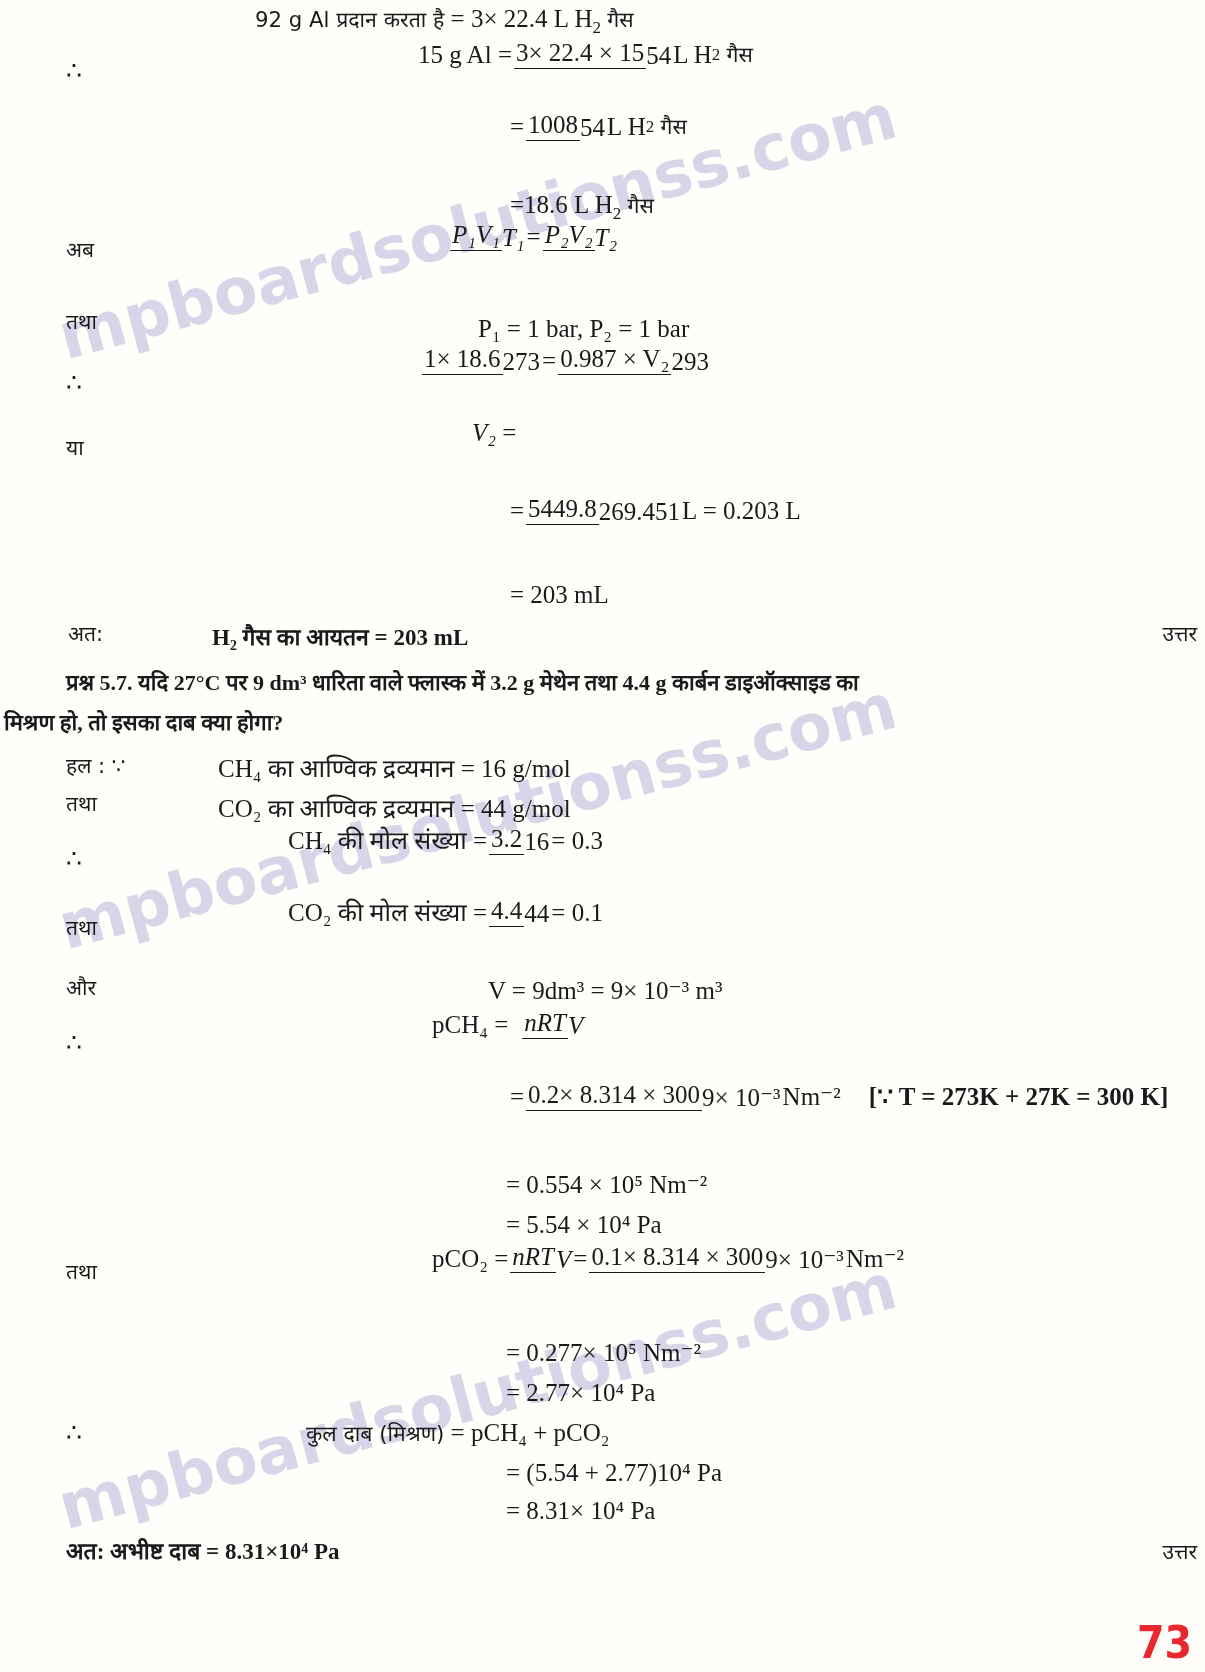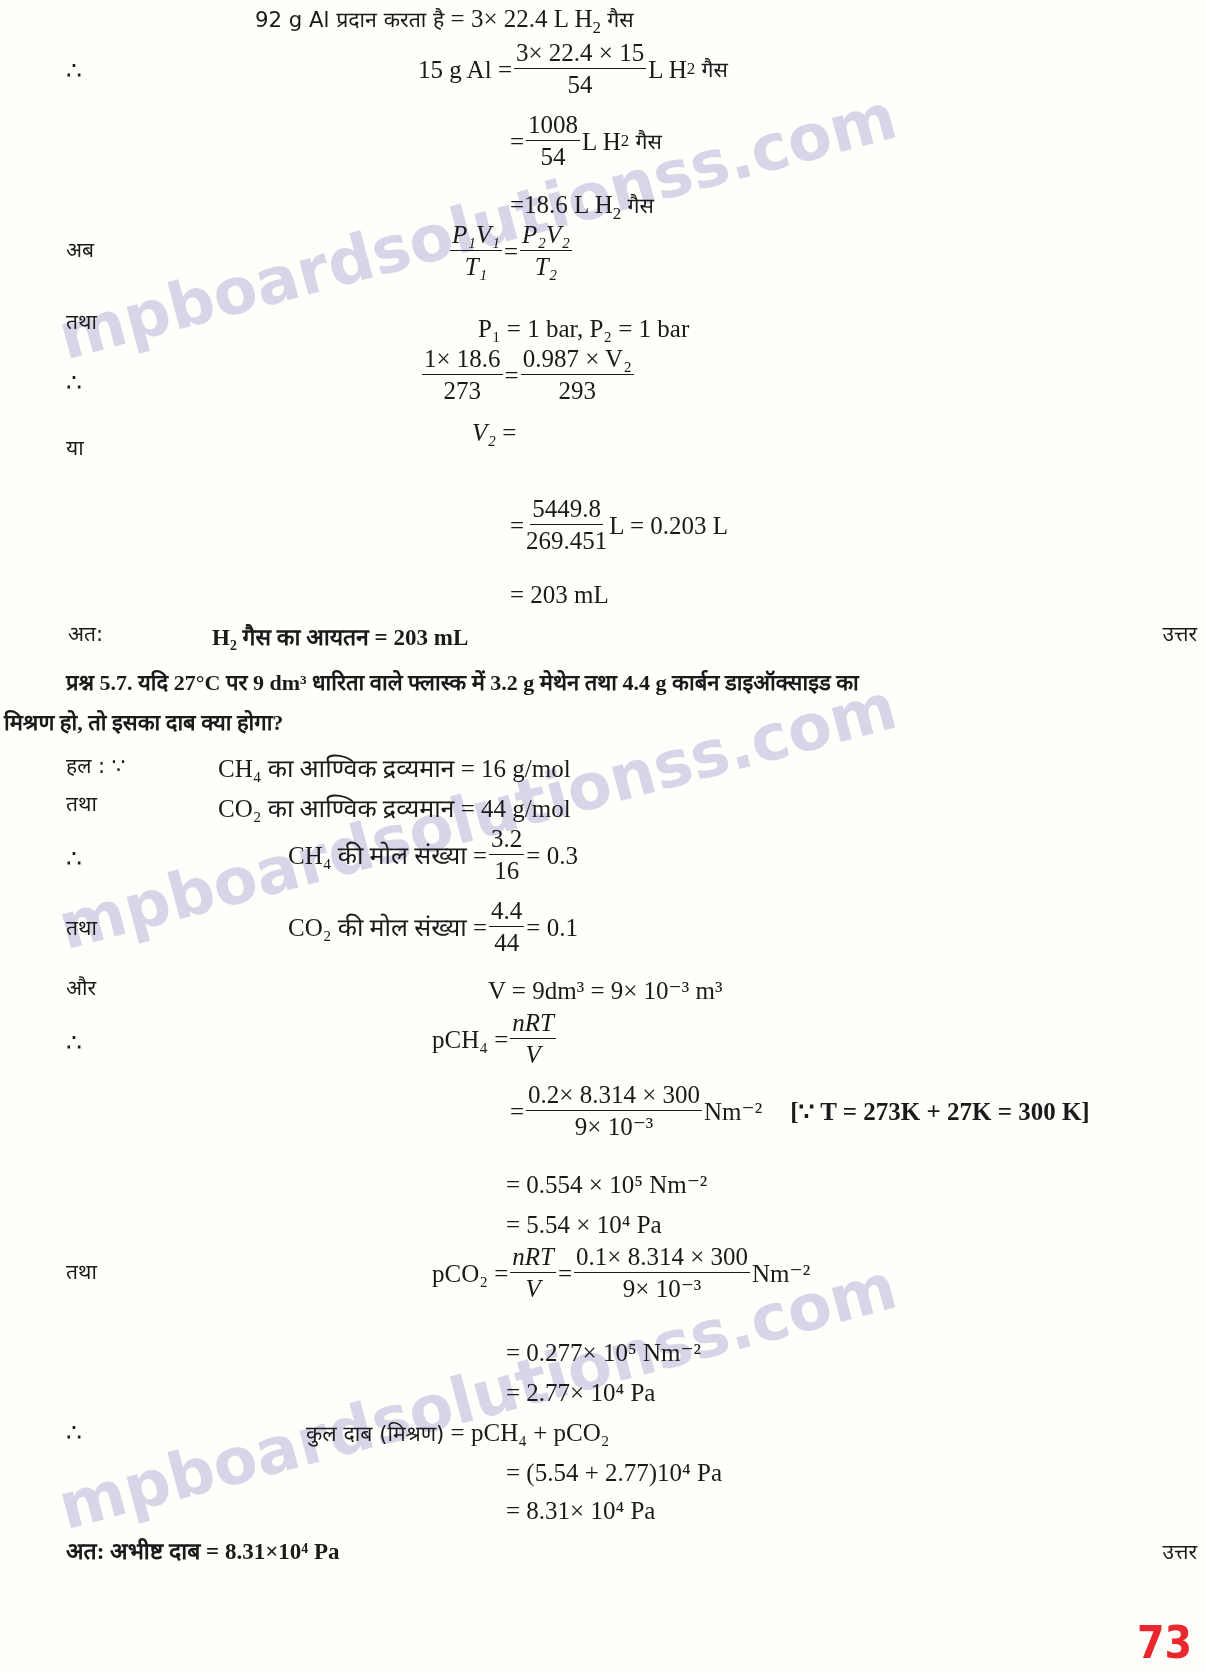--- a/index.html
+++ b/index.html
@@ -1,21 +1,21 @@
 <!DOCTYPE html>
 <html><head>
 <meta charset="utf-8">
 <style>
   html, body { margin:0; padding:0; background:#fffefb; }
   body { width:1205px; height:1672px; position:relative; overflow:hidden;
          font-family:"Liberation Serif","DejaVu Serif",serif; color:#1a1a1a; font-size:25px; }
   .abs { position:absolute; white-space:nowrap; line-height:1; }
   .lbl { font-family:"DejaVu Sans",sans-serif; font-size:21px; }
   .bold { font-weight:bold; }
-  .frac { display:inline-flex; flex-direction:column; align-items:center; vertical-align:middle; margin:0 2px; }
+  .frac { display:inline-flex; flex-direction:row; align-items:center; vertical-align:middle; margin:0 2px; }
   .frac .num { border-bottom:1.5px solid #1a1a1a; padding:0 2px 2px; line-height:1.05; }
   .frac .den { padding-top:3px; line-height:1.05; }
   .it { font-style:italic; }
   sub, sup { font-size:0.68em; line-height:0; }
   .hi { font-family:"DejaVu Sans",sans-serif; font-size:0.85em; }
   .wm { position:absolute; font-family:"DejaVu Sans",sans-serif; font-weight:bold; font-size:64px;
         color:#c9c9e2; opacity:0.75; transform:rotate(-15deg); transform-origin:left bottom; white-space:nowrap; pointer-events:none; }
   .pagenum { position:absolute; right:10px; bottom:4px; font-family:"DejaVu Sans",sans-serif; font-weight:bold;
              font-size:44px; color:#e8282e; transform:scaleX(0.9); }
   .row { display:flex; align-items:center; }
@@ -127,21 +127,21 @@
       <span class="num">4.4</span>
       <span class="den">44</span>
     </span>
   <span>= 0.1</span>
 </div>
 
 <div class="abs lbl" style="left:66px; top:978px;font-family:Liberation Serif, serif;">और</div>
 <div class="abs" style="left:488px; top:978px;">V = 9dm³ = 9× 10⁻³ m³</div>
 
 <div class="abs" style="left:66px; top:1030px;">∴</div>
-<div class="abs row" style="left:432px; top:1010px;">
+<div class="abs row" style="left:432px; top:1010px;gap:12px;">
   <span>pCH₄ =</span>
   <span class="frac it">
       <span class="num">nRT</span>
       <span class="den">V</span>
     </span>
 </div>
 
 <div class="abs row" style="left:510px; top:1082px;">
   =<span class="frac">
       <span class="num">0.2× 8.314 × 300</span>

